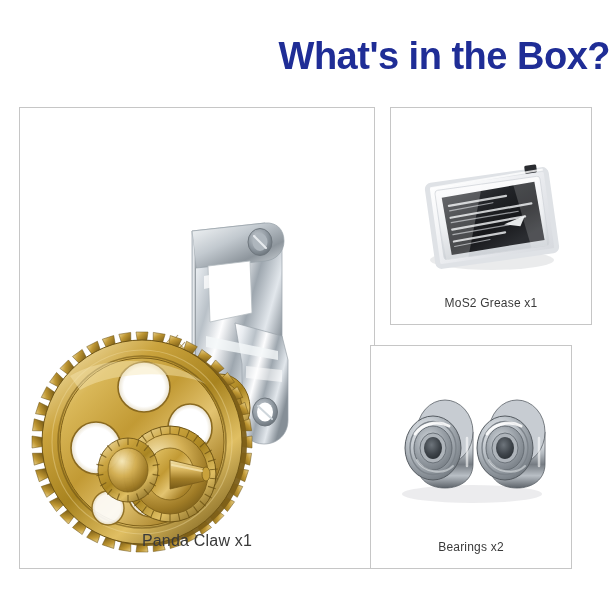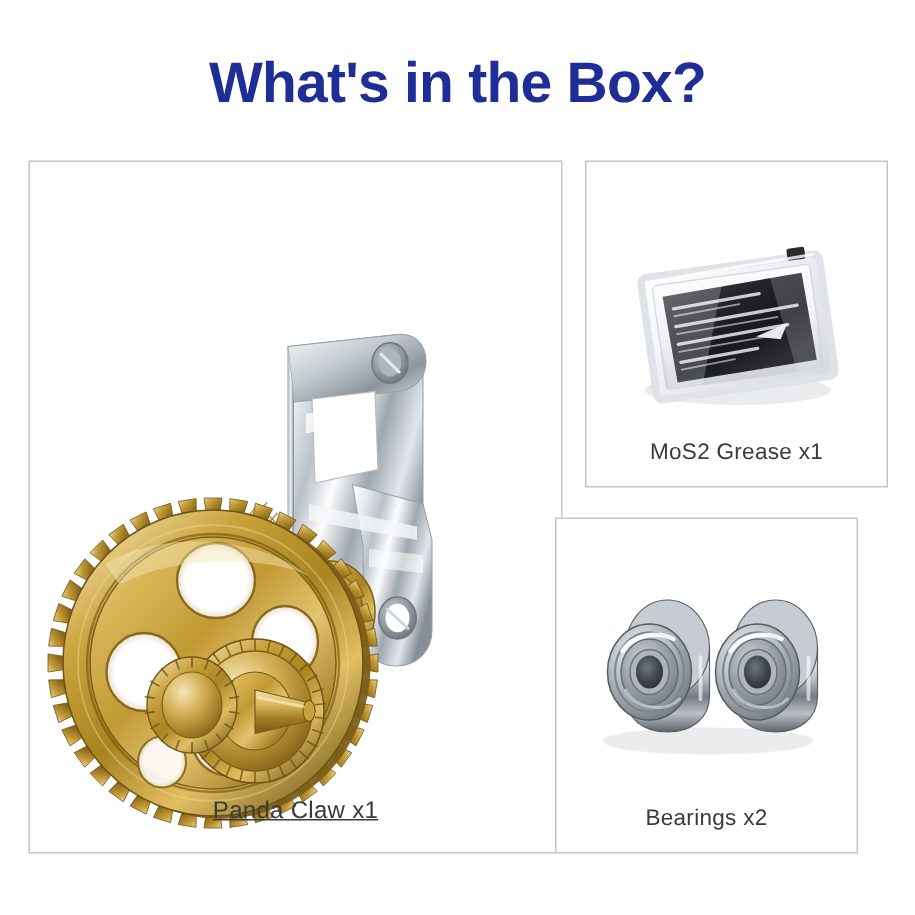--- a/index.html
+++ b/index.html
@@ -14,21 +14,21 @@
     overflow: hidden;
     position: relative;
   }
 
   
   .page-title {
     position: absolute;
     left: 0;
     top: 34px;
     width: 610px;
-    text-align: center;
+    text-align: right;
     font-size: 38px;
     font-weight: bold;
     letter-spacing: -0.5px;
     color: #1f2d96;
     line-height: 44px;
     white-space: nowrap;
   }
 
   
   .panel {
@@ -41,26 +41,26 @@
   #panel-claw     { left: 19px;  top: 107px; width: 356px; height: 462px; }
   #panel-grease   { left: 390px; top: 107px; width: 202px; height: 218px; }
   #panel-bearings { left: 370px; top: 345px; width: 202px; height: 224px; }
 
   .panel-caption {
     position: absolute;
     left: 0;
     bottom: 14px;
     width: 100%;
     text-align: center;
-    font-size: 15px;
+    font-size: 12px;
     color: #3a3a3a;
     letter-spacing: 0.2px;
     white-space: nowrap;
   }
-  #panel-claw .panel-caption { font-size: 16px; bottom: 18px; text-decoration: underline; }
+  #panel-claw .panel-caption { font-size: 16px; bottom: 18px; }
 
   .art-stage {
     position: absolute;
     inset: 0;
   }
 
   
   .claw-art { position: absolute; left: 0; top: 0; width: 356px; height: 462px; }
 
   

